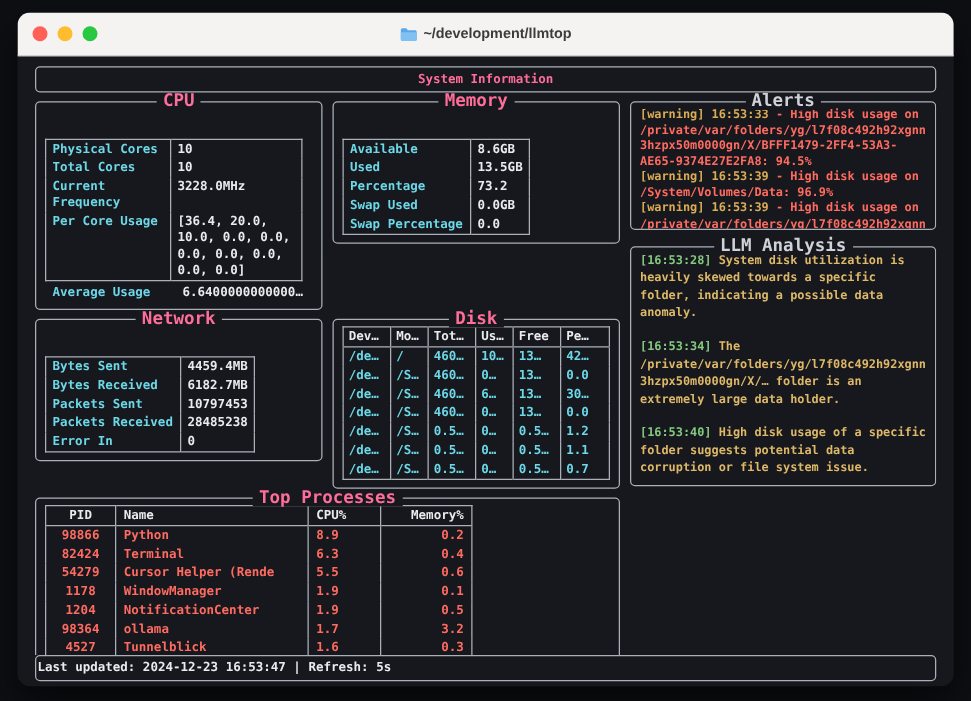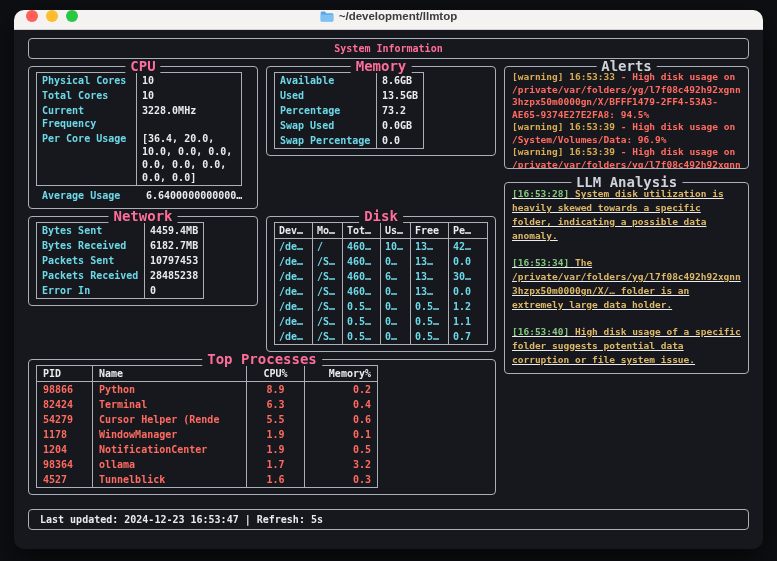--- a/index.html
+++ b/index.html
@@ -12,46 +12,46 @@
     --yellow:#d9ac55;
     --gold:#ddb868;
     --green:#84c97f;
   }
   *{box-sizing:border-box;margin:0;padding:0}
   html,body{width:777px;height:561px;overflow:hidden}
   body{background:#0e0f13;font-family:"DejaVu Sans Mono","Liberation Mono",monospace;}
   .window{position:absolute;left:14px;top:10px;width:749px;height:539px;border-radius:10px;
           overflow:hidden;background:var(--bg);box-shadow:0 12px 30px rgba(0,0,0,.6);}
   
-  .titlebar{height:20px;background:#f4f3f2;border-bottom:1px solid #d2d0cf;display:flex;position:relative;}
+  .titlebar{height:35px;background:#f4f3f2;border-bottom:1px solid #d2d0cf;display:flex;align-items:center;position:relative;}
   .traffic-lights{display:flex;gap:8px;padding-left:12px;z-index:2;}
   .tl{width:12px;height:12px;border-radius:50%;display:block;}
   .tl-red{background:#ff5f57}.tl-yellow{background:#febc2e}.tl-green{background:#28c840}
   .titlebar-title{position:absolute;left:0;right:0;display:flex;justify-content:center;align-items:center;gap:5px;
                   font-family:"Liberation Sans",sans-serif;font-size:11.5px;font-weight:bold;color:#3c3c3c;}
   
   .terminal{height:510px;padding:8px 14px 10px;display:flex;flex-direction:column;
             font-weight:bold;font-size:10px;line-height:13px;color:var(--white);}
   .panel-solid{border:1px solid var(--border);border-radius:4px;}
   .sysinfo{text-align:center;color:var(--pink);padding:3px 0;flex:none;}
   .main-row{display:flex;gap:8px;flex:1;min-height:0;overflow:hidden;align-items:flex-start;}
   .left-main{width:468px;flex:none;display:flex;flex-direction:column;}
   .panel-row{display:flex;gap:8px;align-items:flex-start;}
   .right-col{flex:1;min-width:0;display:flex;flex-direction:column;}
   .panel{border:1px solid var(--border);border-radius:4px;position:relative;margin-top:7px;}
-  .right-col .panel + .panel{margin-top:13px;text-decoration:underline;}
+  .right-col .panel + .panel{margin-top:13px;}
   .panel-title{position:absolute;top:-7px;left:50%;transform:translateX(-50%);
                background:var(--bg);padding:0 5px;white-space:nowrap;font-size:14px;}
   .pink{color:var(--pink)} .gray{color:#cfd3d9}
   .w230{width:230px;flex:none;}
   .panel-body{padding:5px 7px 6px;}
   .k{color:var(--cyan)} .v{color:var(--white)}
   .yellow{color:var(--yellow)} .gold{color:var(--gold)} .green{color:var(--green)} .red{color:var(--red)}
   
-  .kv{border-collapse:collapse;border:1px solid var(--border);}
+  .kv{border-collapse:collapse;border:1px solid var(--border);margin-top:24px;}
   .kv td{padding:1px 5px;vertical-align:top;font-size:10px;line-height:13px;}
   .kv td.v{border-left:1px solid var(--border);}
   .kv-cpu td.k{width:100px}.kv-cpu td.v{width:105px}
   .kv-mem td.k{width:102px}
   .kv-net td.k{width:108px}
   .kv-footer{display:flex;padding-left:6px;margin-top:3px;}
   .kv-footer .fk{width:104px;flex:none;}
   
   .grid{border-collapse:collapse;border:1px solid var(--border);}
   .grid th,.grid td{border-left:1px solid var(--border);padding:1px 4px;text-align:left;
@@ -61,31 +61,31 @@
   .disk{table-layout:fixed;width:100%;padding-left:24px;}
   .disk td{color:var(--cyan);}
   .disk th:nth-child(1),.disk td:nth-child(1){width:38px}
   .disk th:nth-child(2),.disk td:nth-child(2){width:30px}
   .disk th:nth-child(3),.disk td:nth-child(3){width:38px}
   .disk th:nth-child(4),.disk td:nth-child(4){width:30px}
   .disk th:nth-child(5),.disk td:nth-child(5){width:38px}
   .proc{table-layout:fixed;width:342px;}
   .proc td{color:var(--red);}
   .proc th,.proc td{padding:1px 6px;}
-  .proc th:nth-child(1),.proc td:nth-child(1){width:56px;text-align:left;margin-top:12px;}
+  .proc th:nth-child(1),.proc td:nth-child(1){width:56px;text-align:center;margin-top:12px;}
   .proc th:nth-child(2),.proc td:nth-child(2){width:154px;}
-  .proc th:nth-child(3),.proc td:nth-child(3){width:58px;text-align:center;}
+  .proc th:nth-child(3),.proc td:nth-child(3){width:58px;text-align:left;}
   .proc th:nth-child(4),.proc td:nth-child(4){text-align:right;}
   
   .alerts{font-size:9.5px;line-height:12.5px;height:101px;overflow:hidden;overflow-wrap:break-word;padding:4px 7px;}
   .llm{font-size:9.5px;line-height:14px;overflow-wrap:break-word;padding:4px 7px 6px;}
   .llm-entry{margin-bottom:13px;}
   .llm-entry:last-child{margin-bottom:0;}
   
-  .status{margin-top:auto;padding:3px 11px;color:var(--white);flex:none;}
+  .status{margin-top:auto;padding:3px 1px;color:var(--white);flex:none;}
 </style>
 </head>
 <body>
 
 <div class="window">
   <div class="titlebar">
     <div class="traffic-lights">
       <span class="tl tl-red"></span>
       <span class="tl tl-yellow"></span>
       <span class="tl tl-green"></span>

